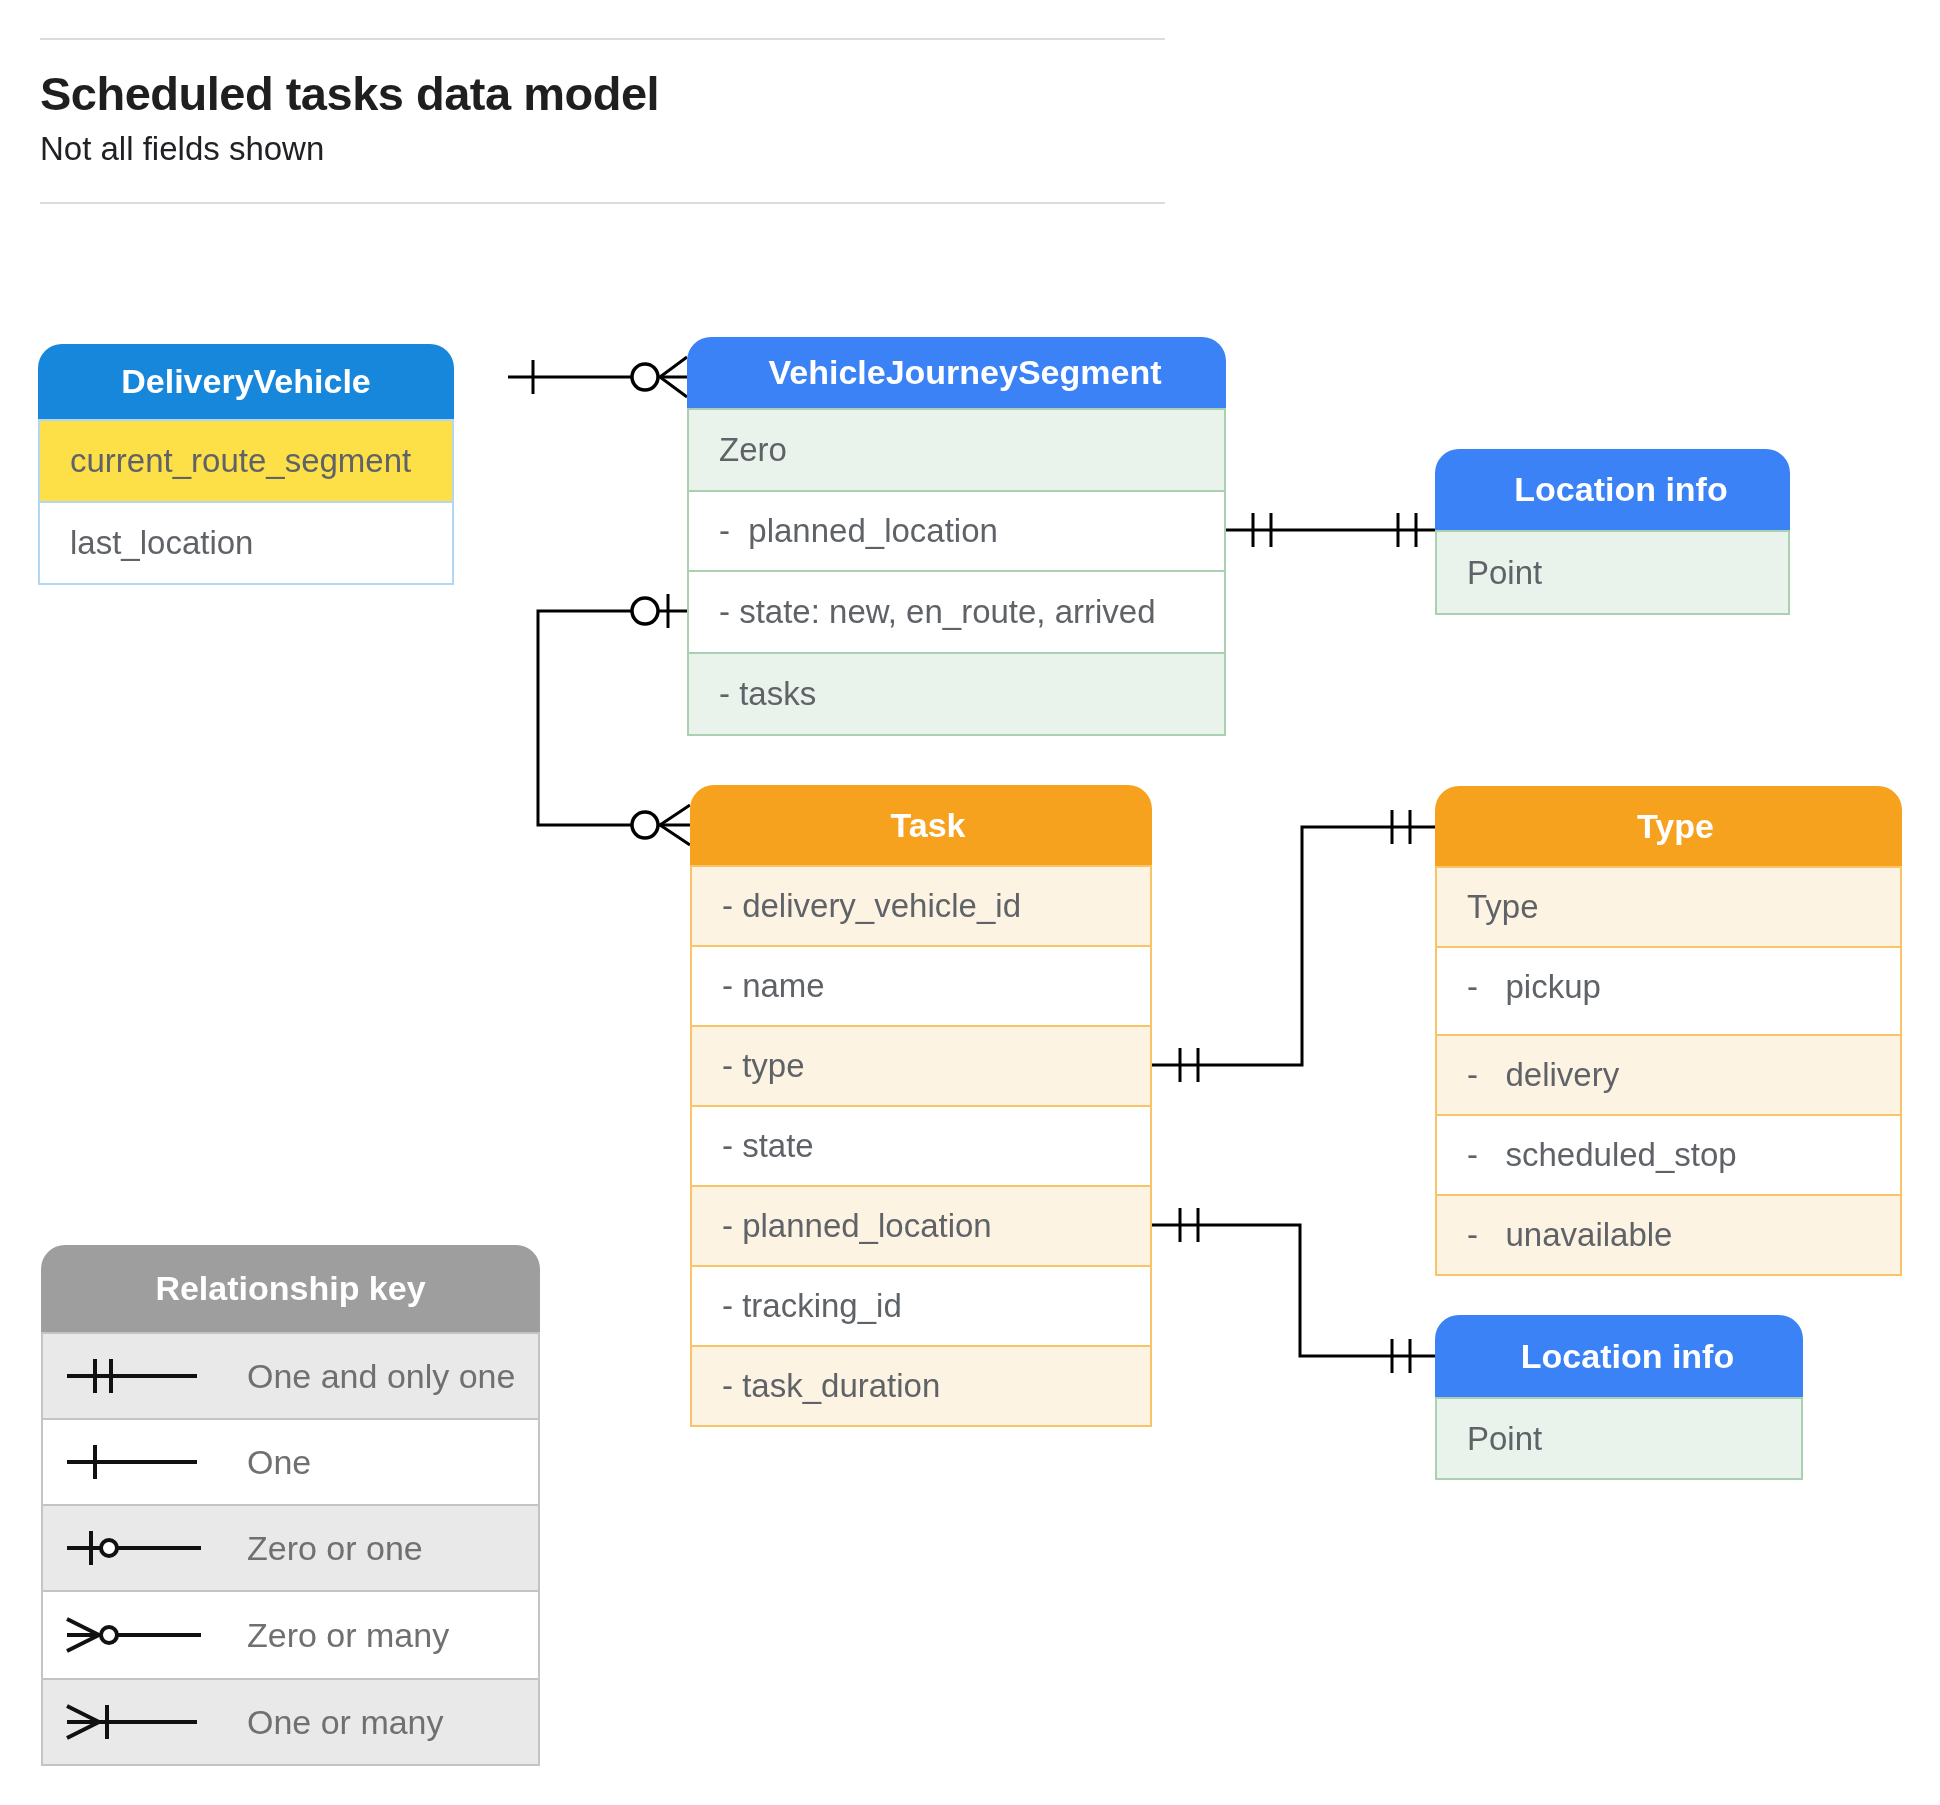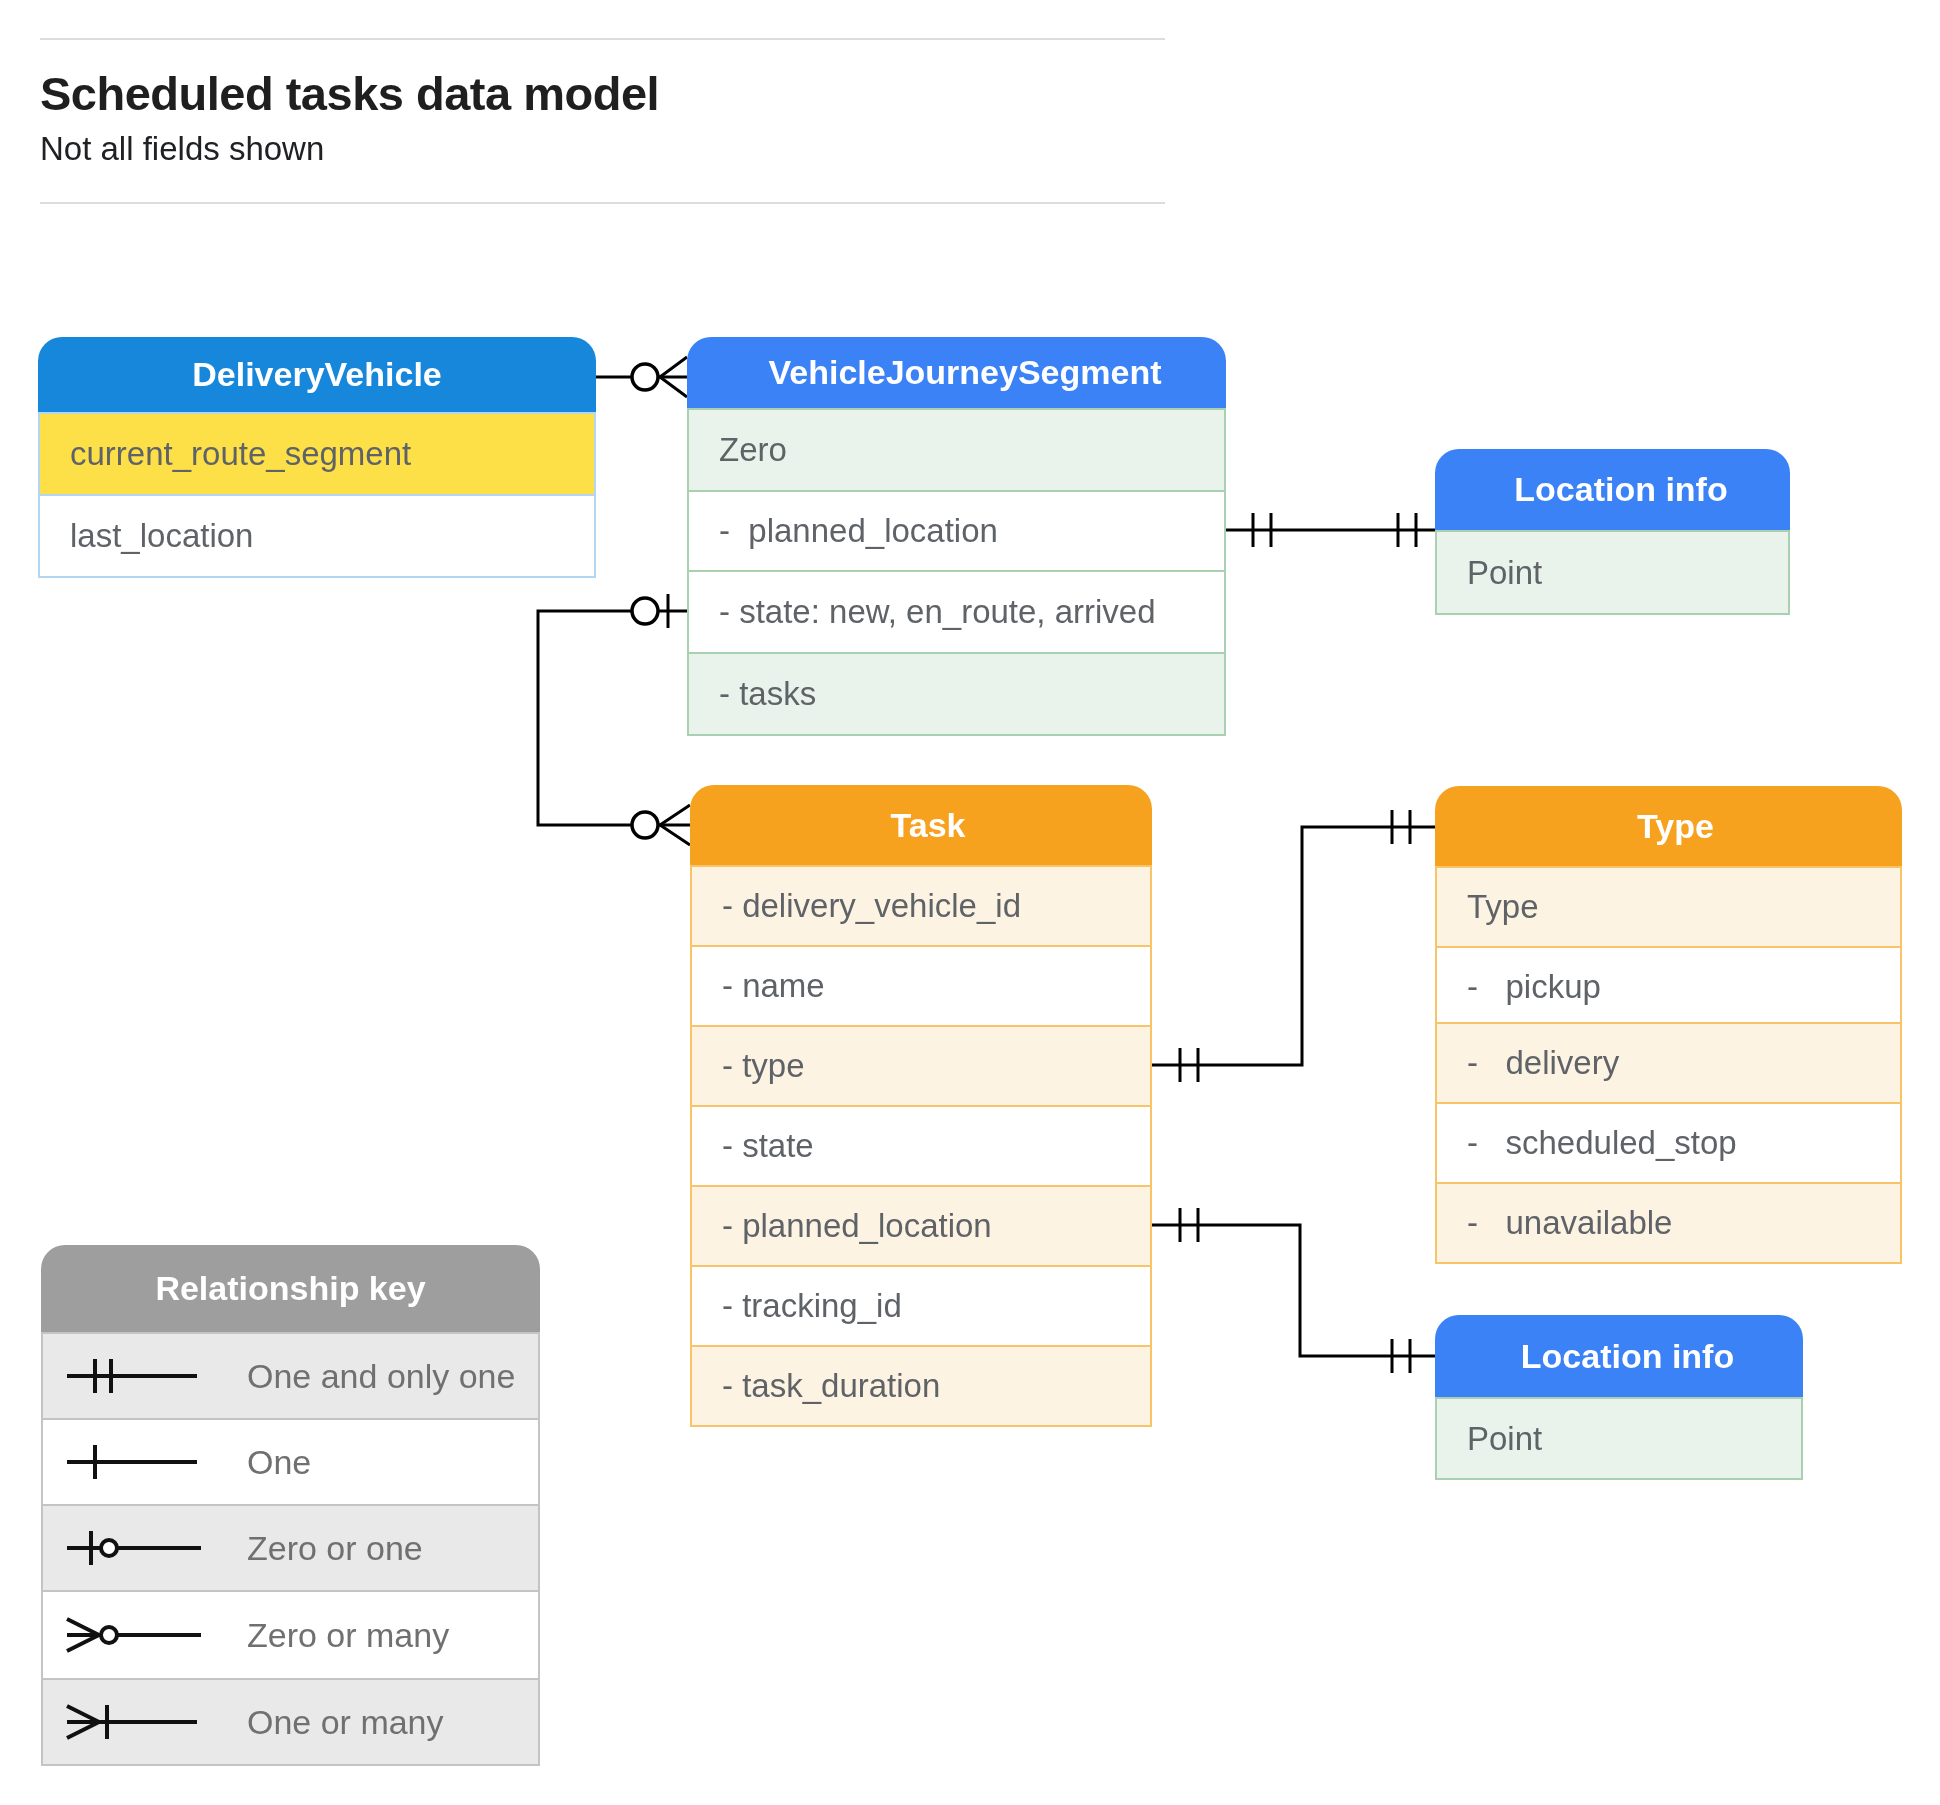--- a/index.html
+++ b/index.html
@@ -102,21 +102,21 @@
       <path d="M1392 810 V844 M1410 810 V844"></path>
     </g>
 
     <g>
       <path d="M1152 1225 H1300 V1356 H1435"></path>
       <path d="M1180 1208 V1242 M1198 1208 V1242"></path>
       <path d="M1392 1339 V1373 M1410 1339 V1373"></path>
     </g>
   </svg>
 
-  <div class="entity theme-blue" style="left:38px;top:337px;width:558px">
+  <div class="entity theme-blue" style="left:38px;top:344px;width:416px">
     <div class="e-header" style="height:75px;line-height:75px">DeliveryVehicle</div>
     <div class="e-body">
       <div class="e-row shaded" style="height:82px;line-height:80px">current_route_segment</div>
       <div class="e-row" style="height:82px;line-height:80px">last_location</div>
     </div>
   </div>
 
   <div class="entity theme-green" style="left:687px;top:337px;width:539px">
     <div class="e-header" style="height:71px;line-height:71px">VehicleJourneySegment</div>
     <div class="e-body">
@@ -144,21 +144,21 @@
       <div class="e-row shaded" style="height:80px;line-height:78px">- planned_location</div>
       <div class="e-row" style="height:80px;line-height:78px">- tracking_id</div>
       <div class="e-row shaded" style="height:80px;line-height:78px">- task_duration</div>
     </div>
   </div>
 
   <div class="entity theme-orange" style="left:1435px;top:786px;width:467px">
     <div class="e-header" style="height:80px;line-height:80px">Type</div>
     <div class="e-body">
       <div class="e-row shaded" style="height:80px;line-height:78px">Type</div>
-      <div class="e-row" style="height:76px;line-height:78px">-   pickup</div>
+      <div class="e-row" style="height:88px;line-height:78px">-   pickup</div>
       <div class="e-row shaded" style="height:80px;line-height:78px">-   delivery</div>
       <div class="e-row" style="height:80px;line-height:78px">-   scheduled_stop</div>
       <div class="e-row shaded" style="height:80px;line-height:78px">-   unavailable</div>
     </div>
   </div>
 
   <div class="entity theme-green" style="left:1435px;top:1315px;width:368px">
     <div class="e-header" style="height:82px;line-height:82px">Location info</div>
     <div class="e-body">
       <div class="e-row shaded" style="height:81px;line-height:79px">Point</div>

